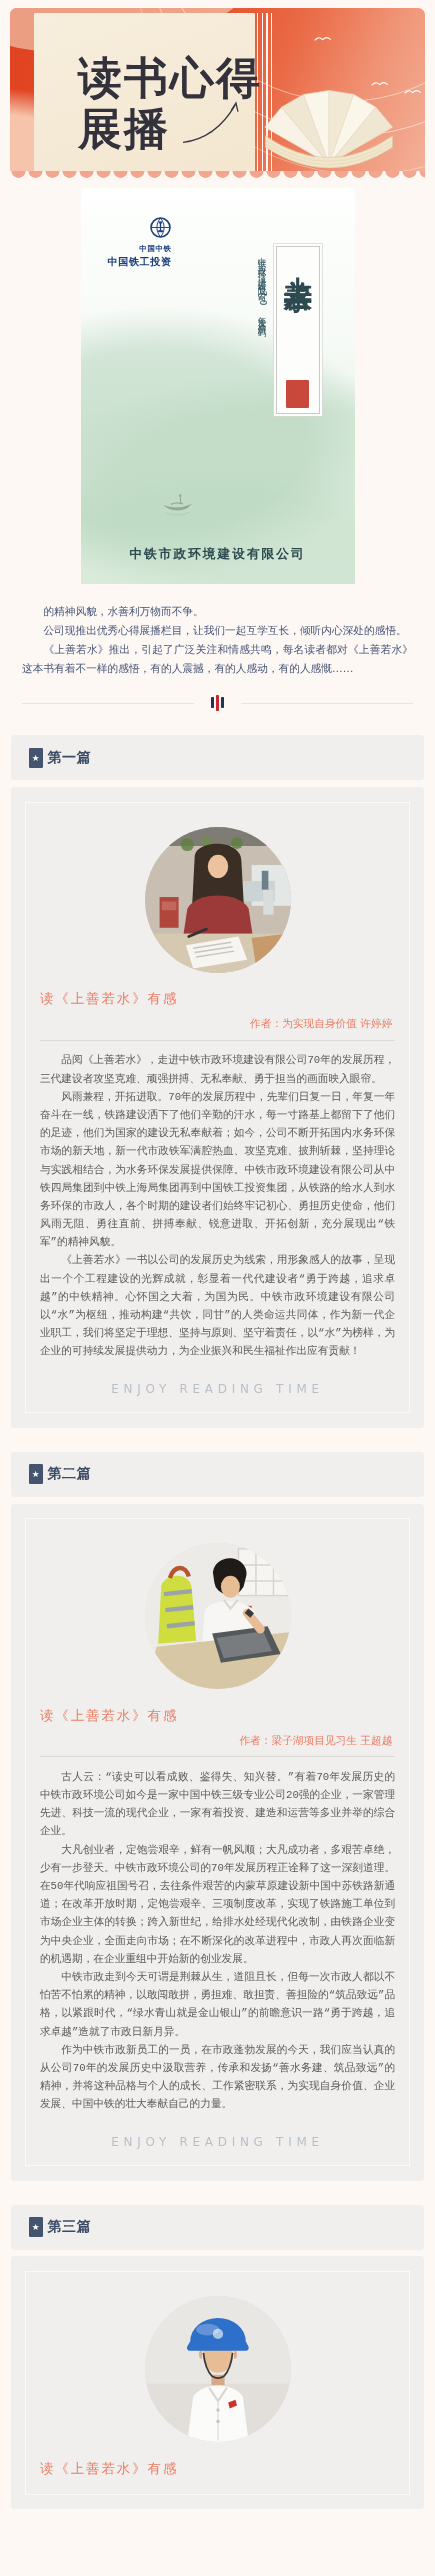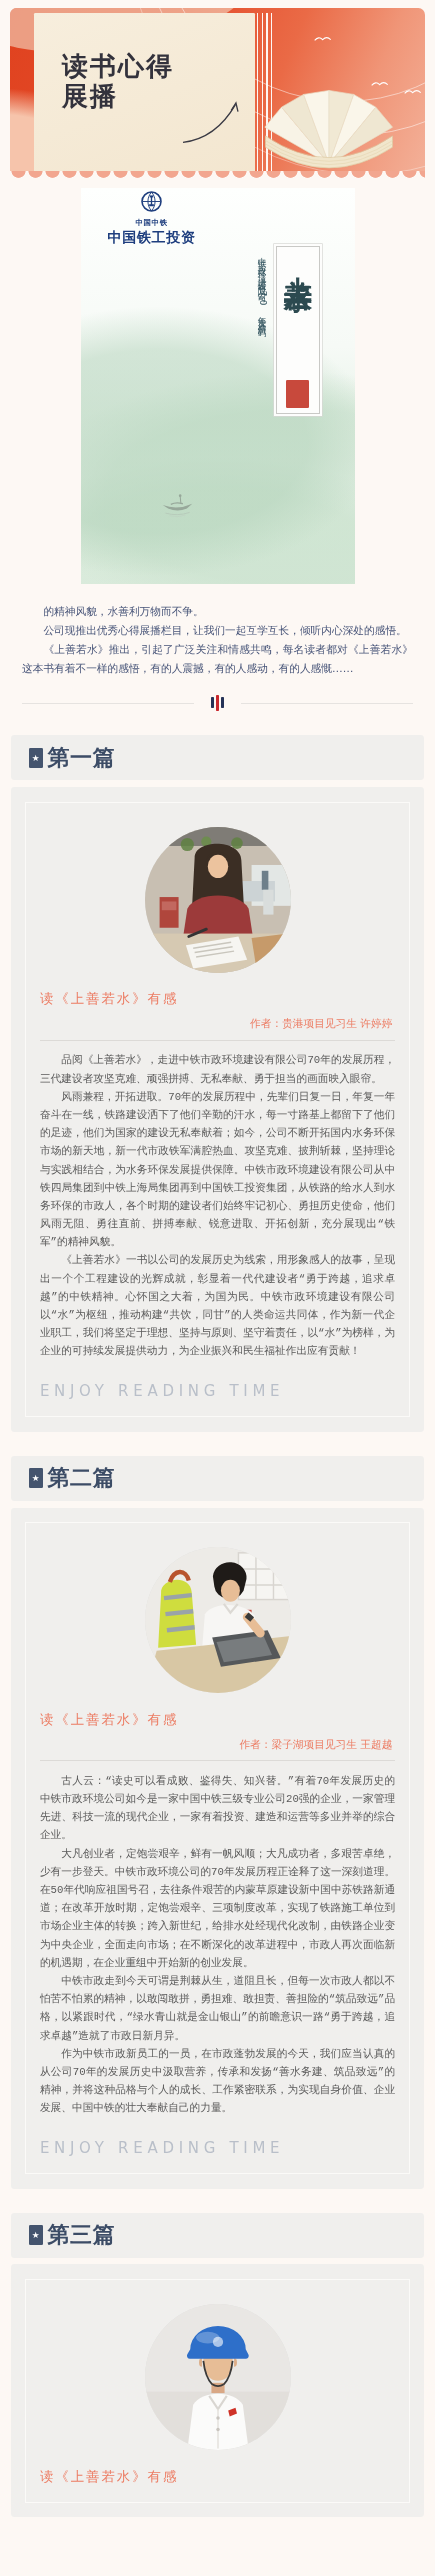--- a/index.html
+++ b/index.html
@@ -15,42 +15,42 @@
   .banner .swirl { position:absolute; left:-40px; top:-60px; width:282px; height:101px; border-radius:50%;
     background:#f5e9d6; opacity:.55; transform:rotate(-8deg); }
   .banner .arc { position:absolute; border:0.7px solid rgba(255,255,255,.5); border-radius:50%; }
   .arc.a1 { width:376px; height:376px; right:-107px; top:-282px; }
   .arc.a2 { width:416px; height:416px; right:-134px; top:-288px; }
   .arc.a3 { width:469px; height:469px; right:-174px; top:-302px; border-color:rgba(255,255,255,.35); }
   .banner-card { position:absolute; left:24px; top:5.4px; width:221px; height:174px;
     background:linear-gradient(160deg,#f7eedd 0%,#f3e6cf 100%); border-radius:1.3px; }
   .banner-pages { position:absolute; left:247px; top:5.4px; width:17.4px; height:174px;
     background:repeating-linear-gradient(90deg, rgba(255,255,255,.95) 0 1.3px, rgba(255,255,255,0) 1.3px 4.7px); }
-  .banner-title { position:absolute; left:52px; top:44px; font-family:Liberation Serif, serif;
-    font-weight:700; color:#33323c; font-size:26px; line-height:1.17; letter-spacing:2px; }
+  .banner-title { position:absolute; left:68px; top:44px; font-family:Liberation Sans, sans-serif;
+    font-weight:700; color:#33323c; font-size:44px; line-height:1.17; letter-spacing:2px; }
   .banner svg.arrow { position:absolute; left:169px; top:86px; }
   .banner svg.fan { position:absolute; right:12px; top:59px; }
   .banner svg.bird { position:absolute; }
   .bird.b1 { right:94px; top:27px; }
   .bird.b2 { right:37px; top:72px; }
   .bird.b3 { right:4px; top:80px; }
   .scallop { height:9.4px; margin:0 10px;
     background:radial-gradient(circle at 50% 0, #f2a68f 6.7px, rgba(0,0,0,0) 7.4px);
     background-size:17px 9.4px; background-repeat:repeat-x; }
 
   
   .cover { position:relative; width:274px; height:396px; margin:8px auto 0; overflow:hidden;
     background:
       radial-gradient(130% 55% at 28% 64%, rgba(176,209,184,.50) 0 42%, rgba(176,209,184,0) 62%),
       radial-gradient(150% 48% at 78% 78%, rgba(199,224,203,.55) 0 46%, rgba(199,224,203,0) 66%),
       radial-gradient(120% 40% at 50% 96%, rgba(214,233,216,.8) 0 50%, rgba(214,233,216,0) 70%),
       linear-gradient(180deg,#fefffe 0%,#f6faf6 40%,#e9f3ea 58%,#f2f8f2 80%,#e8f1e8 100%); }
-  .cover-logo { position:absolute; left:27px; top:2px; text-align:center; color:#1e3e7e; }
+  .cover-logo { position:absolute; left:27px; top:28px; text-align:right; color:#1e3e7e; }
   .cover-logo .l1 { font-size:7.4px; font-weight:700; letter-spacing:0.7px; margin-top:1.3px; }
-  .cover-logo .l2 { font-size:14px; font-weight:700; letter-spacing:0.7px; margin-top:1.3px; }
+  .cover-logo .l2 { font-size:10px; font-weight:700; letter-spacing:0.7px; margin-top:1.3px; }
   .cover-subtitle { position:absolute; right:86px; top:62px; writing-mode:vertical-rl;
     font-size:8.7px; letter-spacing:3.4px; color:#31535e; height:194px; font-weight:500; }
   .title-panel { position:absolute; right:35px; top:58px; width:44px; height:168px;
     background:#fdfdfc; border:0.7px solid #c9c9c6; box-shadow:0 0 0 2px #fdfdfc, 0 0 0 2.7px #d8d8d4;
     display:flex; flex-direction:column; align-items:center; justify-content:space-between; padding:6.7px 0 5.4px; }
   .calli { writing-mode:vertical-rl; font-family:"DejaVu Serif","Liberation Serif",serif;
     font-weight:700; font-size:28px; color:#2c4a50; letter-spacing:2.7px; line-height:1; }
   .seal { width:23px; height:28px; background:#c23527; border-radius:1.3px; display:grid;
     grid-template-columns:1fr 1fr; align-items:center; justify-items:center; color:#f6e9e2;
     font-size:7.4px; line-height:1; padding:1.3px; opacity:.9; }
@@ -71,32 +71,32 @@
   .divider:before { left:0; } .divider:after { right:0; }
   .divider .bar { width:2.7px; border-radius:0.7px; }
   .bar.navy { height:11.4px; background:#253257; }
   .bar.red  { height:16px; background:#c9282d; }
 
   
   .sec-header { margin:24px 10.7px 0; background:#f0efed; border-radius:3.4px; height:45px;
     display:flex; align-items:center; padding-left:18px; gap:4.7px; }
   .star { width:14px; height:20px; background:#44546e; color:#fff; font-size:8.7px;
     display:flex; align-items:center; justify-content:center; border-radius:1.3px; }
-  .sec-title { font-size:22px; font-weight:700; color:#3c4c66; letter-spacing:0.7px; }
+  .sec-title { font-size:14px; font-weight:700; color:#3c4c66; letter-spacing:0.7px; }
   .card { margin:6.7px 10.7px 0; background:#f0efed; border-radius:3.4px; padding:14.8px; }
   .card-inner { border:1.3px solid #fbfaf8; padding:13.4px 13.4px 16px; }
   .portrait { width:146px; height:146px; border-radius:50%; overflow:hidden; margin:10.7px auto 0;
     background:#ddd; }
   .portrait svg { display:block; width:100%; height:100%; }
   .essay-title { color:#ec7c63; font-size:13.4px; letter-spacing:2px; margin-top:17.4px; }
   .author { text-align:right; color:#ec7c63; font-size:10.7px; margin-top:8.7px; padding-right:2.7px; }
   .rule { border:none; border-top:0.7px solid #dcdad7; margin-top:8.7px; }
   .essay-body { margin-top:10.7px; color:#5a5a5a; font-size:10.7px; line-height:1.7; text-align:justify; }
   .essay-body p { text-indent:2em;font-family:Liberation Mono, monospace; }
-  .enjoy { text-align:left; color:#b9bfc9; letter-spacing:4.7px; font-size:15px; margin-top:21.5px; }
+  .enjoy { text-align:center; color:#b9bfc9; letter-spacing:4.7px; font-size:12px; margin-top:21.5px; }
 </style>
 </head>
 <body>
 
 <div class="page">
 
   <div class="banner">
     <div class="swirl"></div>
     <div class="arc a1"></div>
     <div class="arc a2"></div>
@@ -152,20 +152,21 @@
       <div class="seal"></div>
     </div>
     <svg class="boat" width="35" height="25.5" viewBox="0 0 52 38">
       <path d="M4,18 Q26,26 48,16 L40,23 Q26,29 12,23 Z" fill="#8a978c"></path>
       <path d="M30,4 L31,16" stroke="#8a978c" stroke-width="1.6"></path>
       <circle cx="30" cy="4" r="2" fill="#8a978c"></circle>
       <path d="M16,17 Q24,13 34,16" fill="none" stroke="#8a978c" stroke-width="2"></path>
       <path d="M8,30 Q26,35 44,29" fill="none" stroke="#aebbb0" stroke-width="1.4" opacity=".7"></path>
       <path d="M14,34 Q26,37 38,33" fill="none" stroke="#bcc7be" stroke-width="1.2" opacity=".6"></path>
     </svg>
+    <div class="cover-company">中铁市政环境建设有限公司</div>
   </div>
 
   <div class="intro">
     <p>的精神风貌，水善利万物而不争。</p>
     <p>公司现推出优秀心得展播栏目，让我们一起互学互长，倾听内心深处的感悟。</p>
     <p>《上善若水》推出，引起了广泛关注和情感共鸣，每名读者都对《上善若水》这本书有着不一样的感悟，有的人震撼，有的人感动，有的人感慨……</p>
   </div>
 
   <div class="divider">
     <span class="bar navy"></span>
@@ -197,21 +198,21 @@
           <path d="M84,46 C88,34 112,34 116,46 L114,40 C106,32 92,32 86,40 Z" fill="#3b2e24"></path>
           <path d="M58,112 C70,88 130,88 142,112 L148,152 L52,152 Z" fill="#9c3a3a"></path>
           <rect x="0" y="146" width="200" height="54" fill="#d6c9b2"></rect>
           <polygon points="56,162 128,150 140,182 66,194" fill="#f6f5f1"></polygon>
           <path d="M66,166 L118,158 M68,172 L120,164 M70,178 L122,170" stroke="#c9c6bd" stroke-width="2" fill="none"></path>
           <polygon points="146,152 196,146 200,184 152,190" fill="#c69a6a"></polygon>
           <path d="M60,150 L84,140" stroke="#333" stroke-width="4" stroke-linecap="round"></path>
         </svg>
       </div>
       <div class="essay-title">读《上善若水》有感</div>
-      <div class="author">作者：贵港项目见习生  许婷婷</div>
+      <div class="author">作者：为实现自身价值  许婷婷</div>
       <hr class="rule">
       <div class="essay-body">
         <p>品阅《上善若水》，走进中铁市政环境建设有限公司70年的发展历程，三代建设者攻坚克难、顽强拼搏、无私奉献、勇于担当的画面映入眼帘。</p>
         <p>风雨兼程，开拓进取。70年的发展历程中，先辈们日复一日，年复一年奋斗在一线，铁路建设洒下了他们辛勤的汗水，每一寸路基上都留下了他们的足迹，他们为国家的建设无私奉献着；如今，公司不断开拓国内水务环保市场的新天地，新一代市政铁军满腔热血、攻坚克难、披荆斩棘，坚持理论与实践相结合，为水务环保发展提供保障。中铁市政环境建设有限公司从中铁四局集团到中铁上海局集团再到中国铁工投资集团，从铁路的给水人到水务环保的市政人，各个时期的建设者们始终牢记初心、勇担历史使命，他们风雨无阻、勇往直前、拼搏奉献、锐意进取、开拓创新，充分展现出“铁军”的精神风貌。</p>
         <p>《上善若水》一书以公司的发展历史为线索，用形象感人的故事，呈现出一个个工程建设的光辉成就，彰显着一代代建设者“勇于跨越，追求卓越”的中铁精神。心怀国之大着，为国为民。中铁市政环境建设有限公司以“水”为枢纽，推动构建“共饮，同甘”的人类命运共同体，作为新一代企业职工，我们将坚定于理想、坚持与原则、坚守着责任，以“水”为榜样，为企业的可持续发展提供动力，为企业振兴和民生福祉作出应有贡献！</p>
       </div>
       <div class="enjoy">ENJOY READING TIME</div>
     </div>
   </div>
 

